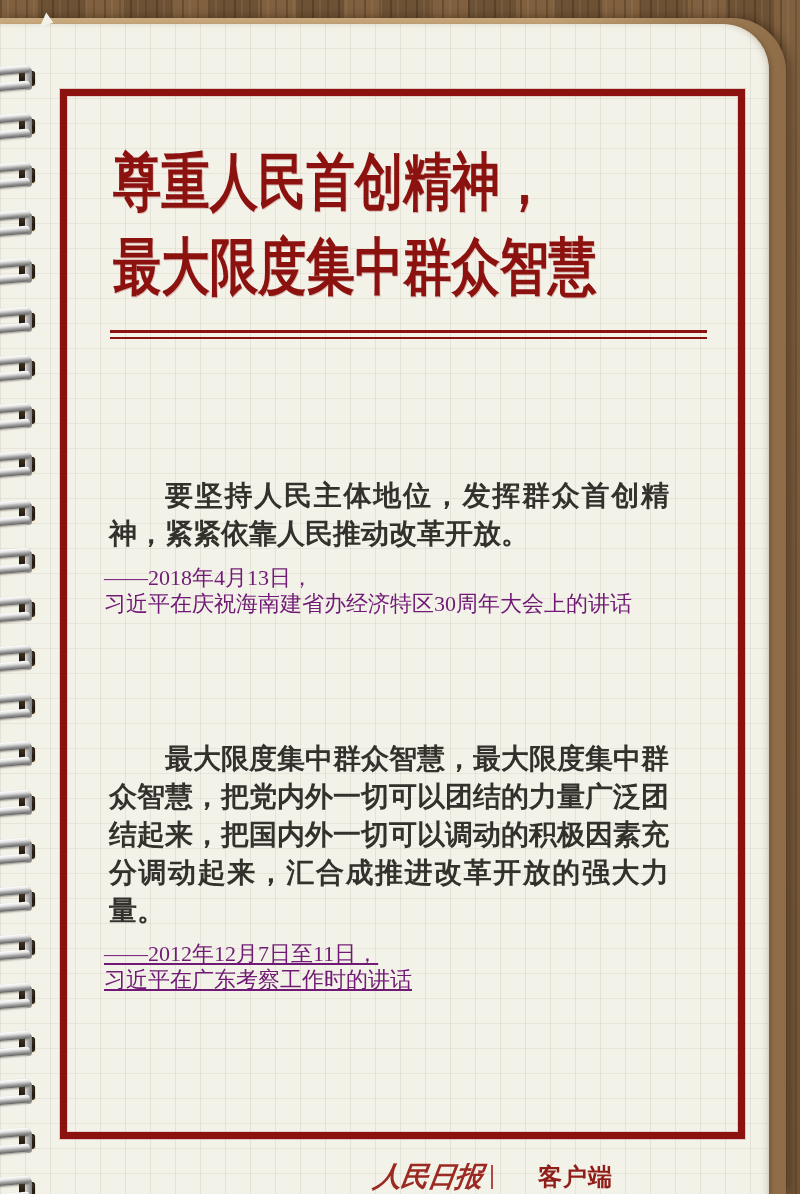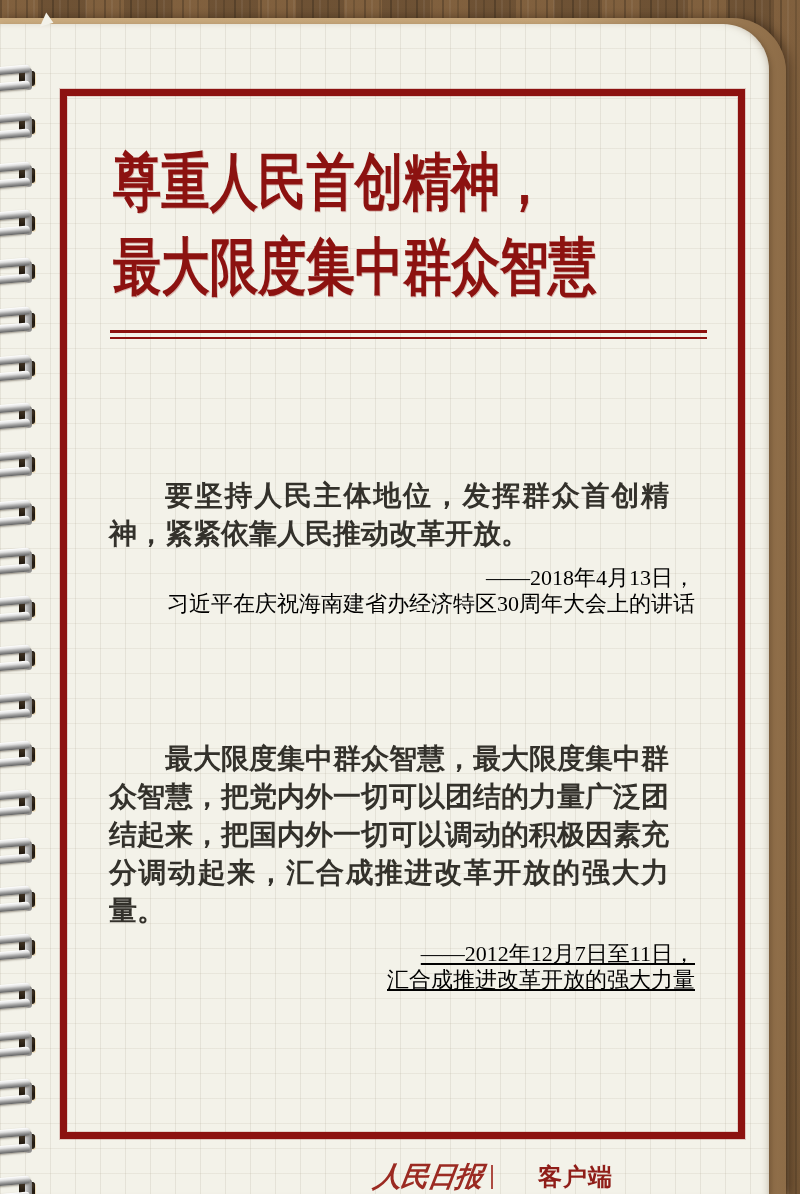--- a/index.html
+++ b/index.html
@@ -63,22 +63,22 @@
   .rule{position:absolute;left:110px;top:306px;width:597px;height:4px;
     border-top:3px solid #8c1210;border-bottom:2px solid #8c1210;}
 
   
   .quote{position:absolute;left:97px;width:560px;margin:12px;
     font-size:28px;line-height:38px;font-weight:600;color:#33312b;
     text-align:justify;text-indent:2em;letter-spacing:0;}
   .q1{top:441px;}
   .q2{top:704px;}
 
-  .attr{position:absolute;left:123px;width:572px;text-align:right;
-    font-size:22px;line-height:26px;color:#000000;font-weight:500;}
+  .attr{position:absolute;left:104px;width:572px;text-align:left;
+    font-size:22px;line-height:26px;color:#701a75;font-weight:500;}
   .a1{top:541px;}
   .a2{top:917px;text-decoration:underline;}
 
   
   .brand{position:absolute;left:374px;top:1138px;height:30px;
     display:flex;align-items:center;gap:9px;}
   .brand .script{font-size:28px;line-height:28px;font-weight:700;font-style:italic;
     color:#9b2a22;transform:skewX(-8deg);letter-spacing:-1px;}
   .brand .bar{width:2px;height:24px;background:#ad4a41;}
   .brand .suffix{font-size:24px;line-height:24px;font-weight:800;color:#8f1d18;
@@ -102,21 +102,21 @@
 
     <p class="quote q1">要坚持人民主体地位，发挥群众首创精神，紧紧依靠人民推动改革开放。</p>
     <div class="attr a1">
       <div>——2018年4月13日，</div>
       <div>习近平在庆祝海南建省办经济特区30周年大会上的讲话</div>
     </div>
 
     <p class="quote q2">最大限度集中群众智慧，最大限度集中群众智慧，把党内外一切可以团结的力量广泛团结起来，把国内外一切可以调动的积极因素充分调动起来，汇合成推进改革开放的强大力量。</p>
     <div class="attr a2">
       <div>——2012年12月7日至11日，</div>
-      <div>汇合成推进改革开放的强大力量</div>
+      <div>习近平在广东考察工作时的讲话</div>
     </div>
 
     <div class="brand">
       <span class="script">人民日报</span>
       <span class="bar"></span>
       <span class="suffix">客户端</span>
     </div>
   </div>
 
   <div class="notch"></div>

